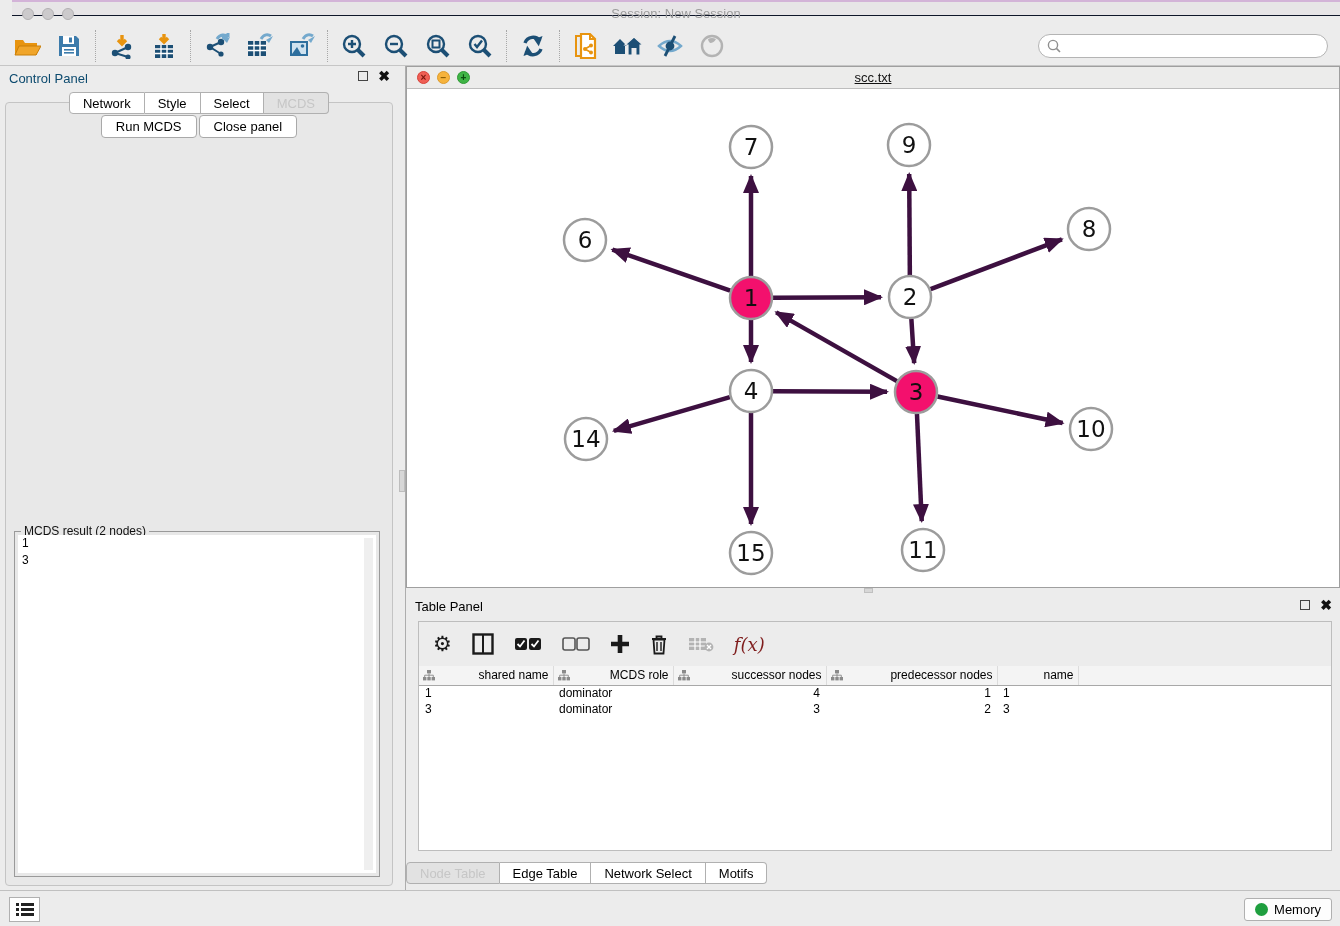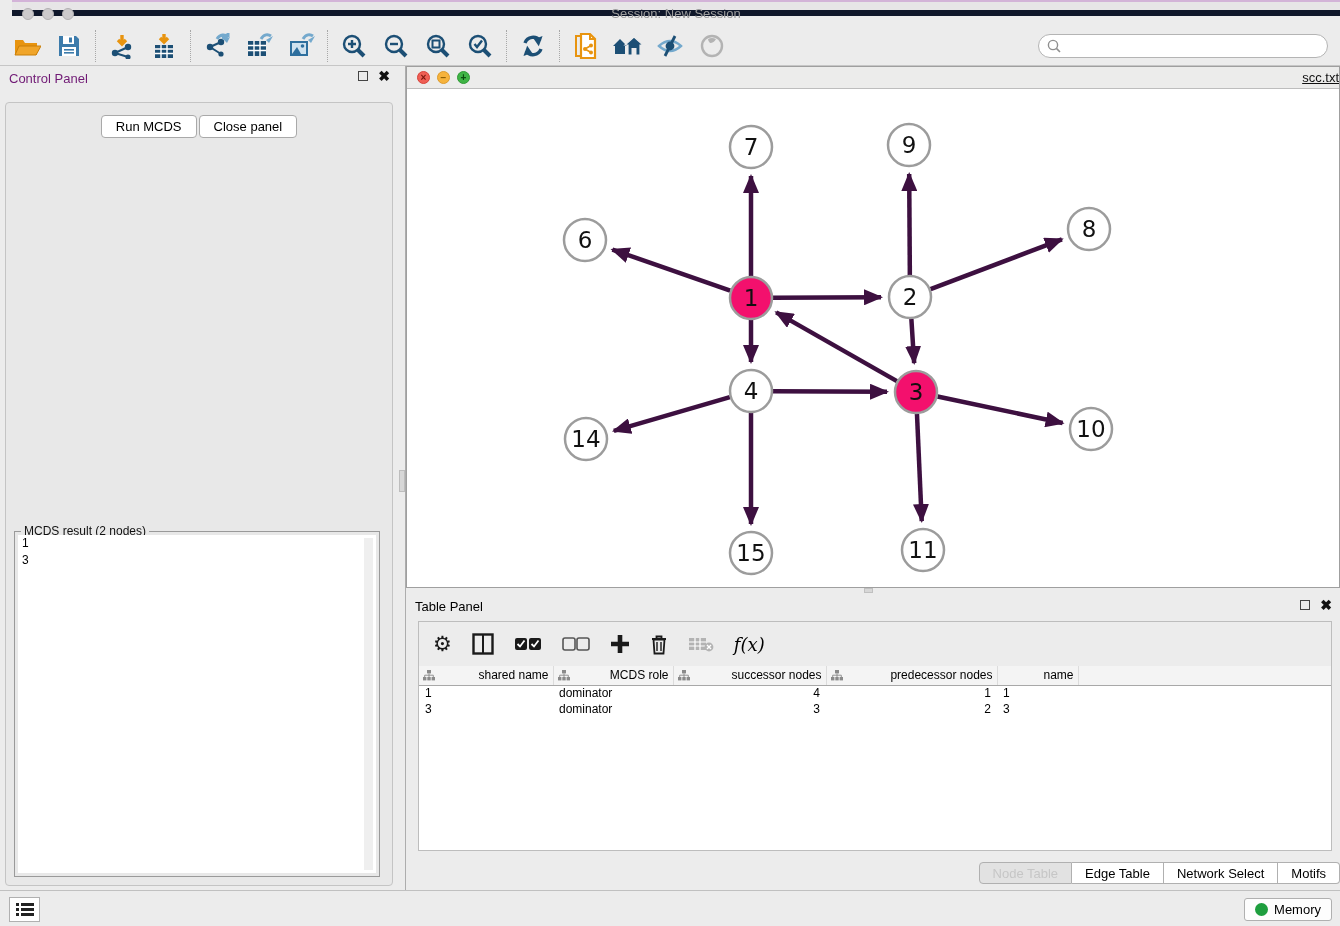--- a/index.html
+++ b/index.html
@@ -10,21 +10,21 @@
     background: #ececec;
     overflow: hidden;
     color: #000;
   }
 
   
   .titlebar {
     position: absolute; top: 0; left: 12px; right: 0; height: 16px;
     background: #e7e5e7;
     border-top: 2px solid #d3b3d8;
-    border-bottom: 6px solid #0f172a;
+    border-bottom: 1px solid #0f172a;
   }
   .traffic { position: absolute; top: 6px; width: 12px; height: 12px; border-radius: 50%; }
   .traffic.gray { background: #cccacc; border: 1px solid #b3b1b3; }
   .titlebar-title {
     position: absolute; left: 0; right: 0; top: 4px; text-align: center;
     font-size: 13px; color: #9b9b9b;
   }
 
   
   .toolbar {
@@ -37,21 +37,21 @@
   .tb-spacer { flex: 1 1 auto; }
   .searchbox {
     width: 290px; height: 24px; margin-right: 12px;
     border: 1px solid #b4b4b4; border-radius: 12px; background: #fff;
     display: flex; align-items: center; padding-left: 7px;
   }
 
   
   .control-panel { position: absolute; top: 66px; left: 0; width: 398px; bottom: 36px; background: #ececec; }
   .panel-header { position: relative; height: 26px; }
-  .panel-header .ph-title { position: absolute; left: 9px; top: 5px; font-size: 13px; color: #701a75; }
+  .panel-header .ph-title { position: absolute; left: 9px; top: 5px; font-size: 13px; color: #0c4a6e; }
   .ph-icons { position: absolute; right: 8px; top: 5px; display: flex; gap: 10px; align-items: center; }
   .float-glyph { width: 10px; height: 10px; border: 1.5px solid #444; display: inline-block; }
   .close-glyph { font-size: 14px; font-weight: bold; color: #111; line-height: 10px; }
 
   .seg-tabs { display: flex; justify-content: center; position: relative; z-index: 2; }
   .seg-tab {
     border: 1px solid #b0b0b0; border-left: none; background: #fff; color: #000;
     font-size: 13px; padding: 3px 13px 3px; height: 22px; line-height: 15px; cursor: default;
   }
   .seg-tab:first-child { border-left: 1px solid #b0b0b0; border-radius: 4px 0 0 4px; }
@@ -97,50 +97,50 @@
   
   .net-window {
     position: absolute; left: 406px; top: 66px; width: 934px; height: 522px;
     border: 1px solid #9f9f9f; background: #fff;
   }
   .net-titlebar { position: relative; height: 22px; background: #ececeb; border-bottom: 1px solid #bdbdbd; }
   .tl { position: absolute; top: 4px; width: 13px; height: 13px; border-radius: 50%; font-size: 10px; font-weight: bold; text-align: center; line-height: 12px; }
   .tl.red { background: #ef5f55; border: 1px solid #d8423a; color: #79150d; }
   .tl.yellow { background: #f6b33c; border: 1px solid #dd9b2c; color: #8a5d05; }
   .tl.green { background: #3fb445; border: 1px solid #2f9a35; color: #0b4d0e; }
-  .net-title { position: absolute; left: 0; right: 0; top: 3px; text-align: right; font-size: 13px; color: #111; text-decoration: underline; }
+  .net-title { position: absolute; left: 0; right: 0; top: 3px; text-align: center; font-size: 13px; color: #111; text-decoration: underline; }
   .net-canvas { position: absolute; top: 22px; left: 0; right: 0; bottom: 0; background: #fff; }
 
   
   .h-splitter { position: absolute; left: 406px; top: 588px; width: 934px; height: 5px; background: #ececec; }
   .h-grip { position: absolute; left: 458px; top: 0; width: 9px; height: 5px; background: #d7d7d7; border: 1px solid #c0c0c0; }
 
   
   .table-panel { position: absolute; left: 406px; top: 593px; width: 934px; height: 297px; background: #ececec; }
   .tp-header { position: relative; height: 26px; }
   .tp-header .ph-title { position: absolute; left: 9px; top: 6px; font-size: 13px; }
   .tp-container {
     position: absolute; left: 12px; right: 8px; top: 28px; height: 230px;
     border: 1px solid #bdbdbd; background: #fff;
   }
   .tp-toolbar { height: 44px; background: #ececec; display: flex; align-items: center; padding-left: 14px; gap: 20px; }
   .tp-ico { display: flex; align-items: center; justify-content: center; height: 30px; }
   .gear-glyph { font-size: 21px; color: #1a1a1a; line-height: 22px; }
-  .fx-glyph { font-family: "DejaVu Serif", serif; font-style: italic; font-size: 18px; color: #000000; }
+  .fx-glyph { font-family: "DejaVu Serif", serif; font-style: italic; font-size: 18px; color: #7f1d1d; }
   .tp-table { width: 100%; border-collapse: collapse; table-layout: fixed; }
   .tp-table th {
     background: #f4f4f4; border-right: 1px solid #dcdcdc; border-bottom: 1px solid #a8a8a8;
     font-size: 12px; font-weight: normal; height: 19px; padding: 0 4px; white-space: nowrap; overflow: hidden;
   }
   .th-flex { display: flex; align-items: center; }
   .th-flex .th-text { flex: 1; text-align: right; }
   .tp-table td { font-size: 12px; height: 16px; padding: 0 6px; white-space: nowrap; overflow: hidden; }
   .td-l { text-align: left; } .td-r { text-align: right; }
 
-  .tp-tabs { position: absolute; left: 0; right: 0; top: 269px; display: flex; justify-content: flex-end; }
+  .tp-tabs { position: absolute; left: 0; right: 0; top: 269px; display: flex; justify-content: flex-start; }
 
   
   .statusbar { position: absolute; left: 0; right: 0; bottom: 0; height: 36px; background: #ececec; border-top: 1px solid #c0c0c0; }
   .status-list-btn {
     position: absolute; left: 9px; top: 6px; width: 31px; height: 25px;
     background: #fff; border: 1px solid #b0b0b0; display: flex; align-items: center; justify-content: center;
   }
   .memory-btn {
     position: absolute; right: 8px; top: 7px; height: 23px;
     background: #fdfdfd; border: 1px solid #b0b0b0; border-radius: 3px;
@@ -302,20 +302,26 @@
   </div>
 </div>
 
 <div class="control-panel">
   <div class="panel-header">
     <span class="ph-title">Control Panel</span>
     <span class="ph-icons">
       <span class="float-glyph"></span>
       <span class="close-glyph">✖</span>
     </span>
+  </div>
+  <div class="seg-tabs">
+    <div class="seg-tab">Network</div>
+    <div class="seg-tab">Style</div>
+    <div class="seg-tab">Select</div>
+    <div class="seg-tab active">MCDS</div>
   </div>
   <div class="cp-body" style="top:46px; margin-top:-10px;">
     <div class="cp-buttons">
       <button class="cp-btn">Run MCDS</button>
       <button class="cp-btn">Close panel</button>
     </div>
     <div class="result-group">
       <span class="rg-label">MCDS result (2 nodes)</span>
       <div class="rg-inner">
         <div class="rg-line">1</div>

